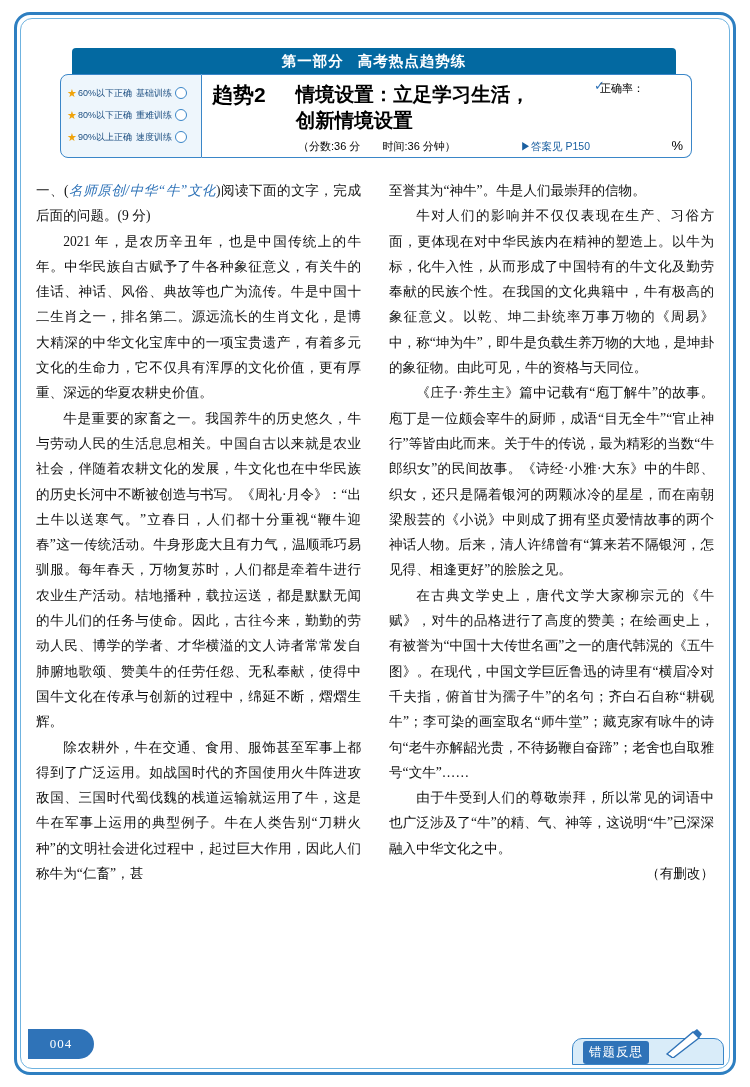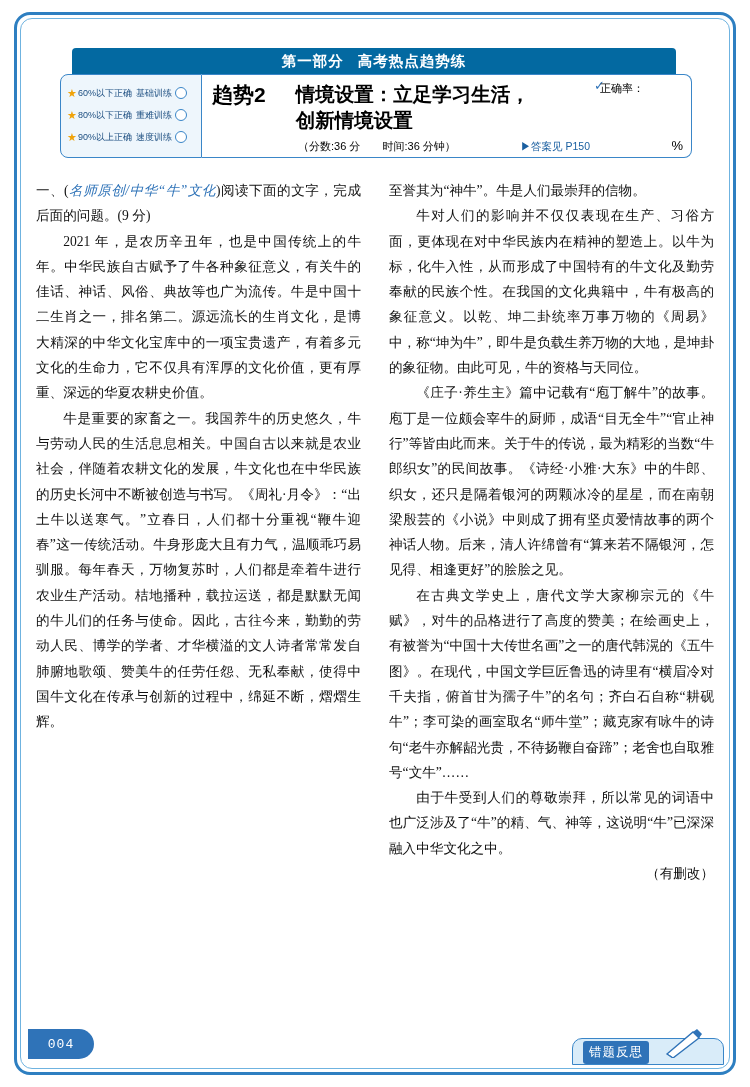--- a/index.html
+++ b/index.html
@@ -208,21 +208,21 @@
   }
 
   
   .page-num {
     position: absolute;
     left: 28px; bottom: 28px;
     width: 66px; height: 30px;
     background: #2f73b8;
     border-radius: 0 15px 15px 0;
     color: #ffffff;
-    font-family: Liberation Mono, monospace;
+    font-family: Liberation Serif, serif;
     font-size: 13px;
     display: flex;
     align-items: center;
     justify-content: center;
     letter-spacing: 1px;
   }
   .reflect-tab {
     position: absolute;
     right: 26px; bottom: 22px;
     width: 152px; height: 27px;
@@ -310,20 +310,21 @@
         <span class="acc-pct">%</span>
       </div>
     </div>
   </div>
 
   <div class="columns">
     <div class="col">
       <p class="noindent">一、(<span class="blue-ital">名师原创/中华“牛”文化</span>)阅读下面的文字，完成后面的问题。(9 分)</p>
       <p>2021 年，是农历辛丑年，也是中国传统上的牛年。中华民族自古赋予了牛各种象征意义，有关牛的佳话、神话、风俗、典故等也广为流传。牛是中国十二生肖之一，排名第二。源远流长的生肖文化，是博大精深的中华文化宝库中的一项宝贵遗产，有着多元文化的生命力，它不仅具有浑厚的文化价值，更有厚重、深远的华夏农耕史价值。</p>
       <p>牛是重要的家畜之一。我国养牛的历史悠久，牛与劳动人民的生活息息相关。中国自古以来就是农业社会，伴随着农耕文化的发展，牛文化也在中华民族的历史长河中不断被创造与书写。《周礼·月令》：“出土牛以送寒气。”立春日，人们都十分重视“鞭牛迎春”这一传统活动。牛身形庞大且有力气，温顺乖巧易驯服。每年春天，万物复苏时，人们都是牵着牛进行农业生产活动。桔地播种，载拉运送，都是默默无闻的牛儿们的任务与使命。因此，古往今来，勤勤的劳动人民、博学的学者、才华横溢的文人诗者常常发自肺腑地歌颂、赞美牛的任劳任怨、无私奉献，使得中国牛文化在传承与创新的过程中，绵延不断，熠熠生辉。</p>
+      <p>除农耕外，牛在交通、食用、服饰甚至军事上都得到了广泛运用。如战国时代的齐国使用火牛阵进攻敌国、三国时代蜀伐魏的栈道运输就运用了牛，这是牛在军事上运用的典型例子。牛在人类告别“刀耕火种”的文明社会进化过程中，起过巨大作用，因此人们称牛为“仁畜”，甚</p>
     </div>
     <div class="col">
       <p class="noindent">至誉其为“神牛”。牛是人们最崇拜的信物。</p>
       <p>牛对人们的影响并不仅仅表现在生产、习俗方面，更体现在对中华民族内在精神的塑造上。以牛为标，化牛入性，从而形成了中国特有的牛文化及勤劳奉献的民族个性。在我国的文化典籍中，牛有极高的象征意义。以乾、坤二卦统率万事万物的《周易》中，称“坤为牛”，即牛是负载生养万物的大地，是坤卦的象征物。由此可见，牛的资格与天同位。</p>
       <p>《庄子·养生主》篇中记载有“庖丁解牛”的故事。庖丁是一位颇会宰牛的厨师，成语“目无全牛”“官止神行”等皆由此而来。关于牛的传说，最为精彩的当数“牛郎织女”的民间故事。《诗经·小雅·大东》中的牛郎、织女，还只是隔着银河的两颗冰冷的星星，而在南朝梁殷芸的《小说》中则成了拥有坚贞爱情故事的两个神话人物。后来，清人许绵曾有“算来若不隔银河，怎见得、相逢更好”的脍脍之见。</p>
       <p>在古典文学史上，唐代文学大家柳宗元的《牛赋》，对牛的品格进行了高度的赞美；在绘画史上，有被誉为“中国十大传世名画”之一的唐代韩滉的《五牛图》。在现代，中国文学巨匠鲁迅的诗里有“横眉冷对千夫指，俯首甘为孺子牛”的名句；齐白石自称“耕砚牛”；李可染的画室取名“师牛堂”；藏克家有咏牛的诗句“老牛亦解龆光贵，不待扬鞭自奋蹄”；老舍也自取雅号“文牛”……</p>
       <p>由于牛受到人们的尊敬崇拜，所以常见的词语中也广泛涉及了“牛”的精、气、神等，这说明“牛”已深深融入中华文化之中。</p>
       <p class="right">（有删改）</p>
     </div>
   </div>

